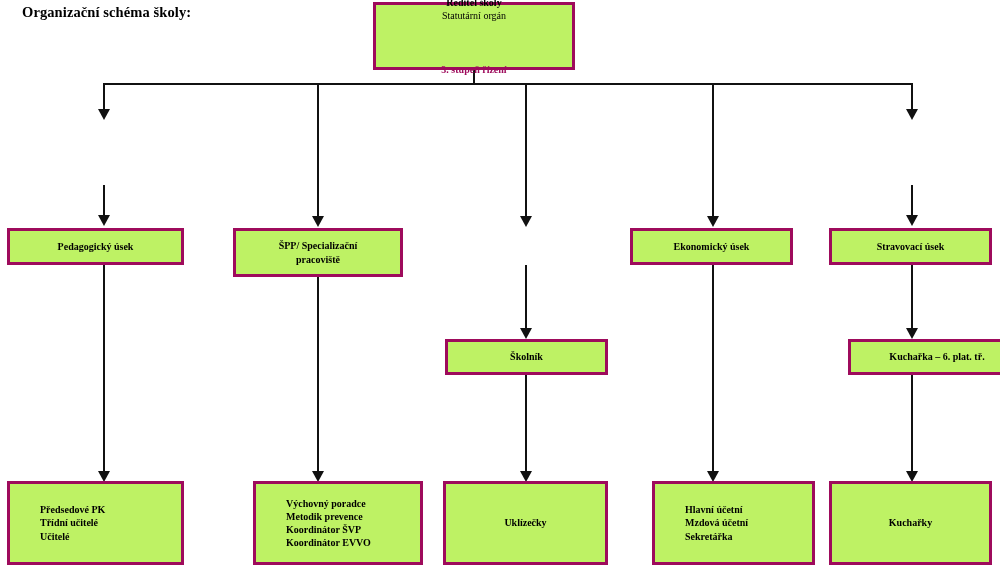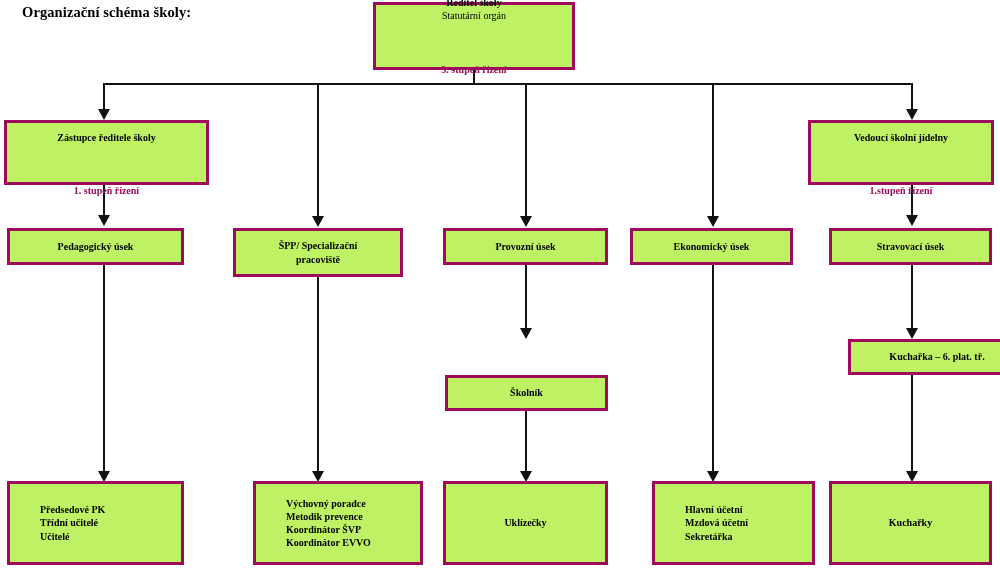--- a/index.html
+++ b/index.html
@@ -121,52 +121,41 @@
 
   <div class="vline" style="left:911px; top:375px; height:98px;"></div>
   <div class="arrowhead" style="left:906px; top:471px;"></div>
 
   <div class="node center" style="left:373px; top:2px; width:202px; height:68px;">
     <span class="line b">Ředitel školy</span>
     <span class="line reg">Statutární orgán</span>
     <span class="line accent">3. stupeň řízení</span>
   </div>
 
-  <div class="node center" style="left:4px; top:120px; width:205px; height:65px; justify-content:flex-start; padding-top:8px;">
-    <span class="line b">Zástupce ředitele školy</span>
-    <span class="line accent">1. stupeň řízení</span>
-  </div>
 
-  <div class="node center" style="left:808px; top:120px; width:186px; height:65px; justify-content:flex-start; padding-top:8px;">
-    <span class="line b">Vedoucí školní jídelny</span>
-    <span class="line accent">1.stupeň řízení</span>
-  </div>
 
   <div class="node center" style="left:7px; top:228px; width:177px; height:37px;">
     <span class="line b">Pedagogický úsek</span>
   </div>
 
   <div class="node center" style="left:233px; top:228px; width:170px; height:49px;">
     <span class="line b">ŠPP/ Specializační</span>
     <span class="line b">pracoviště</span>
   </div>
 
-  <div class="node center" style="left:443px; top:228px; width:165px; height:37px;">
-    <span class="line b">Provozní úsek</span>
-  </div>
 
   <div class="node center" style="left:630px; top:228px; width:163px; height:37px;">
     <span class="line b">Ekonomický úsek</span>
   </div>
 
   <div class="node center" style="left:829px; top:228px; width:163px; height:37px;">
     <span class="line b">Stravovací úsek</span>
   </div>
 
-  <div class="node center" style="left:445px; top:339px; width:163px; height:36px;margin-top:36px;">
+  <div class="node center" style="left:445px; top:339px; width:163px; height:36px;">
     <span class="line b">Školník</span>
   </div>
 
   <div class="node center" style="left:848px; top:339px; width:178px; height:36px;">
     <span class="line b">Kuchařka – 6. plat. tř.</span>
   </div>
 
   <div class="node listbox" style="left:7px; top:481px; width:177px; height:84px;">
     <span class="line b">Předsedové PK</span>
     <span class="line b">Třídní učitelé</span>

